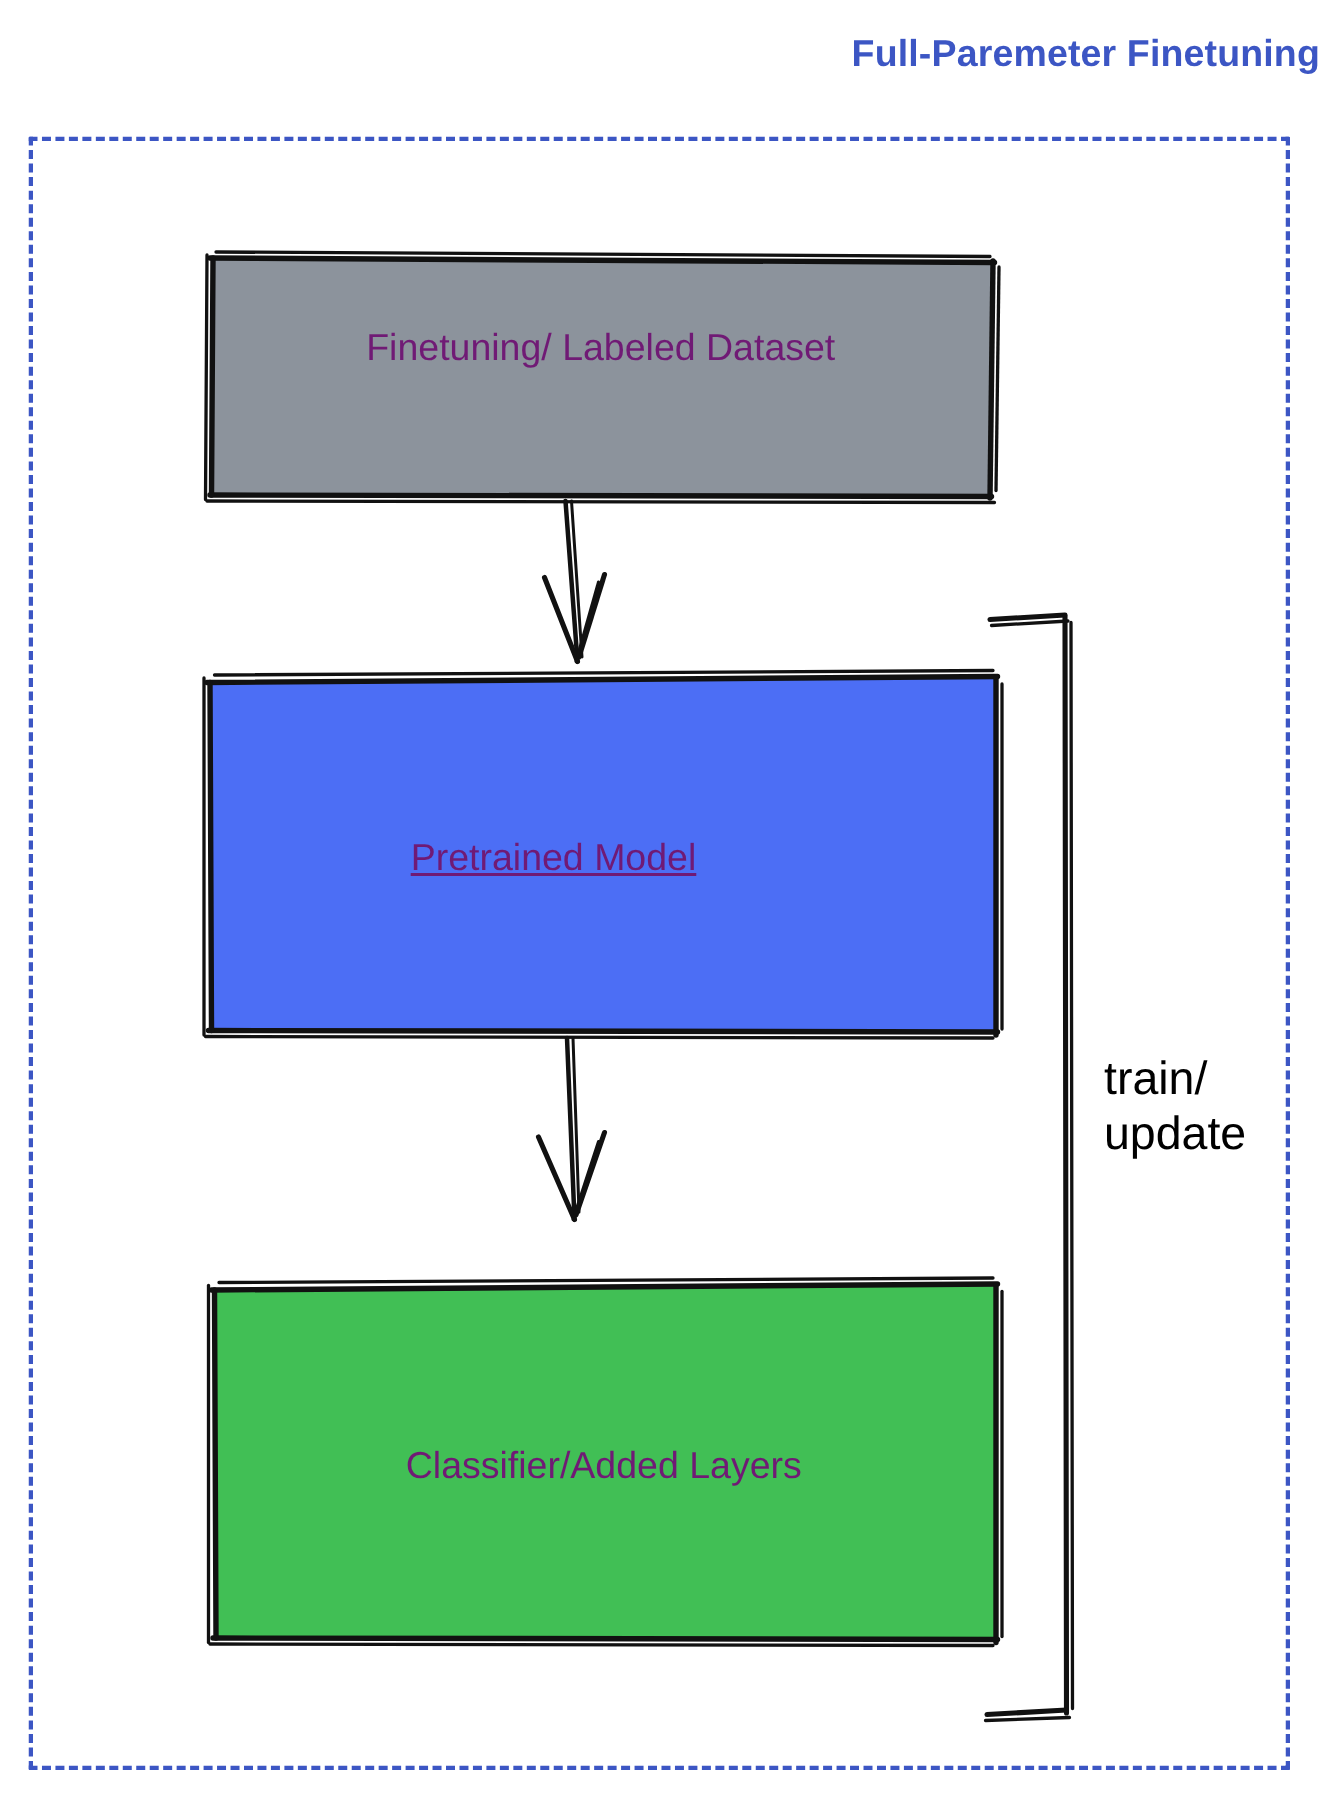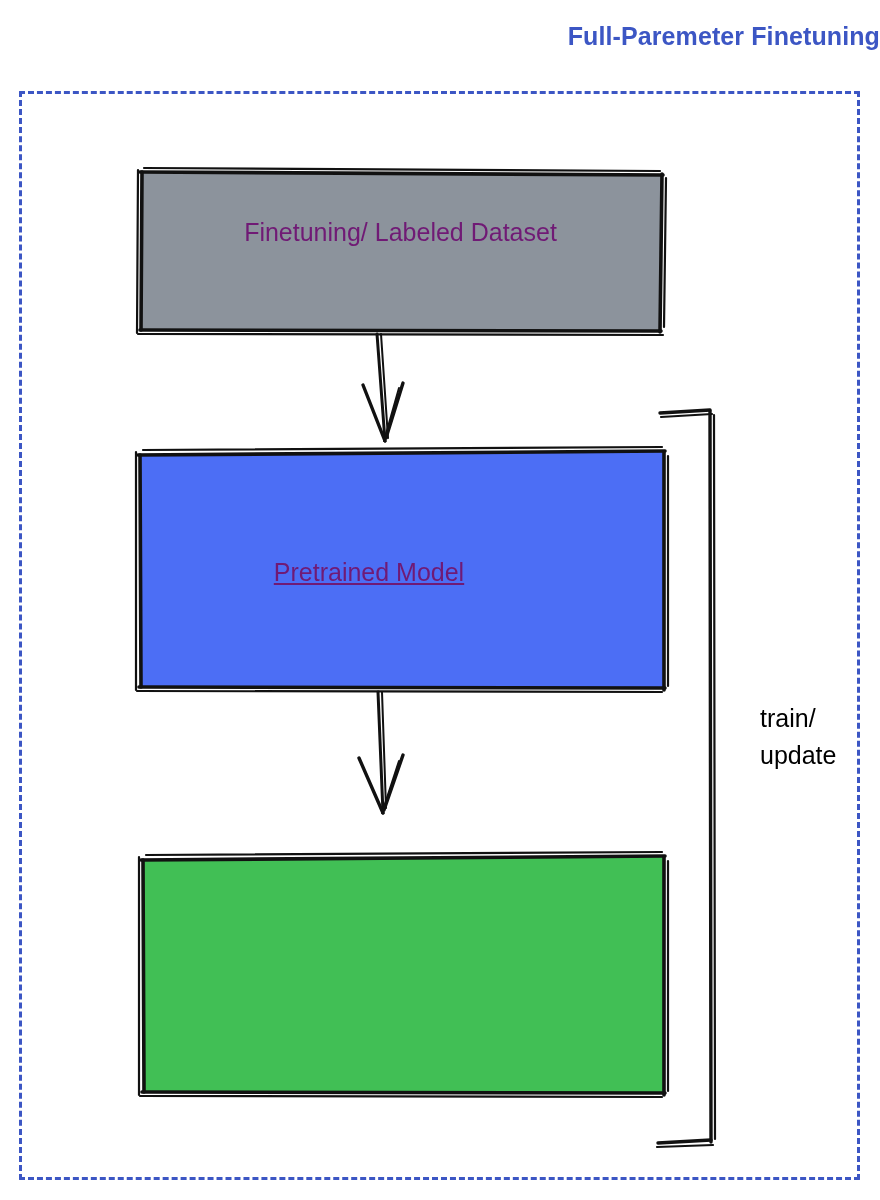--- a/index.html
+++ b/index.html
@@ -67,25 +67,24 @@
     left: 140px;
     top: 963px;
     width: 525px;
   }
   #label-train-update {
     position: absolute;
     left: 736px;
     top: 700px;
     width: 120px;
     text-align: left;
-    font-size: 25px;
+    font-size: 31px;
     color: #000000;
     line-height: 37px;
     white-space: pre-line;
-    margin-left: 24px;
   }
 </style>
 </head>
 <body>
 
 <div id="page">
 
   <div id="diagram-title">Full-Paremeter Finetuning</div>
 
   <div id="dashed-frame"></div>
@@ -156,17 +155,18 @@
       <path d="M711,1140 L658,1143" fill="none" stroke="#111111" stroke-width="3.4" stroke-linecap="round"></path>
       <path d="M713,1145 L657,1147" fill="none" stroke="#111111" stroke-width="2.2" stroke-linecap="round"></path>
     </g>
 
   </svg>
 
   <div class="node-label" id="label-dataset">Finetuning/ Labeled Dataset</div>
 
   <div class="node-label" id="label-pretrained">Pretrained Model</div>
 
+  <div class="node-label" id="label-classifier">Classifier/Added Layers</div>
 
   <div id="label-train-update">train/
 update</div>
 
 </div>
 
 </body></html>

